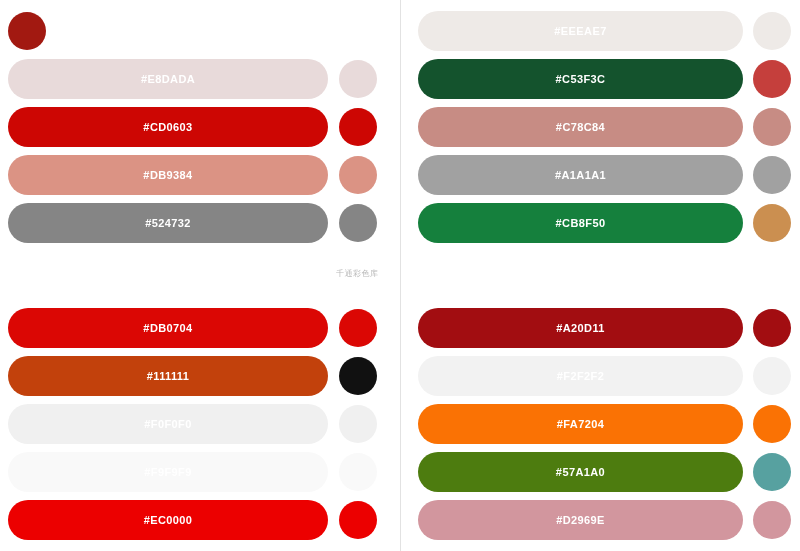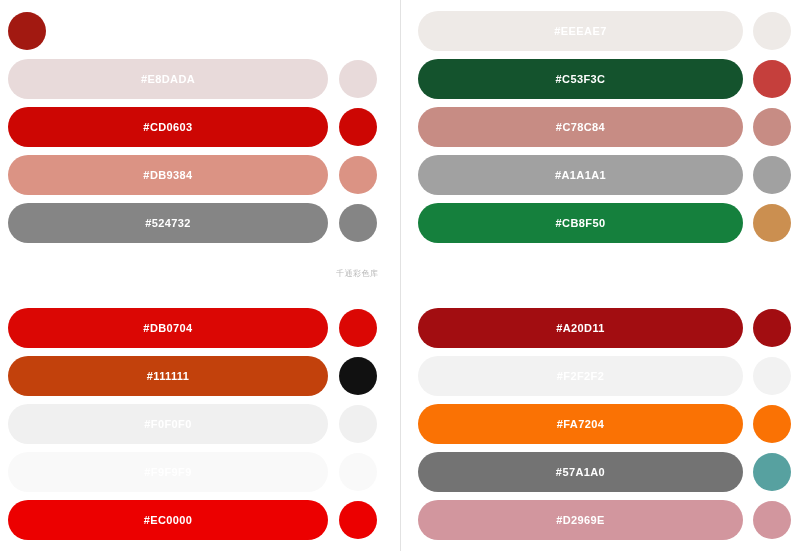--- a/index.html
+++ b/index.html
@@ -237,21 +237,21 @@
           </div>
           <div class="swatch-dot" style="background: rgb(242, 242, 242);"></div>
         </div>
         <div class="swatch-row">
           <div class="swatch-bar" style="background: rgb(250, 114, 4);">
             <span class="swatch-label" style="color: rgb(255, 255, 255);">#FA7204</span>
           </div>
           <div class="swatch-dot" style="background: rgb(250, 114, 4);"></div>
         </div>
         <div class="swatch-row">
-          <div class="swatch-bar" style="background: #737373;">
+          <div class="swatch-bar" style="background: #4d7c0f;">
             <span class="swatch-label" style="color: rgb(255, 255, 255);">#57A1A0</span>
           </div>
           <div class="swatch-dot" style="background: rgb(87, 161, 160);"></div>
         </div>
         <div class="swatch-row">
           <div class="swatch-bar" style="background: rgb(210, 150, 158);">
             <span class="swatch-label" style="color: rgb(255, 255, 255);">#D2969E</span>
           </div>
           <div class="swatch-dot" style="background: rgb(210, 150, 158);"></div>
         </div>

